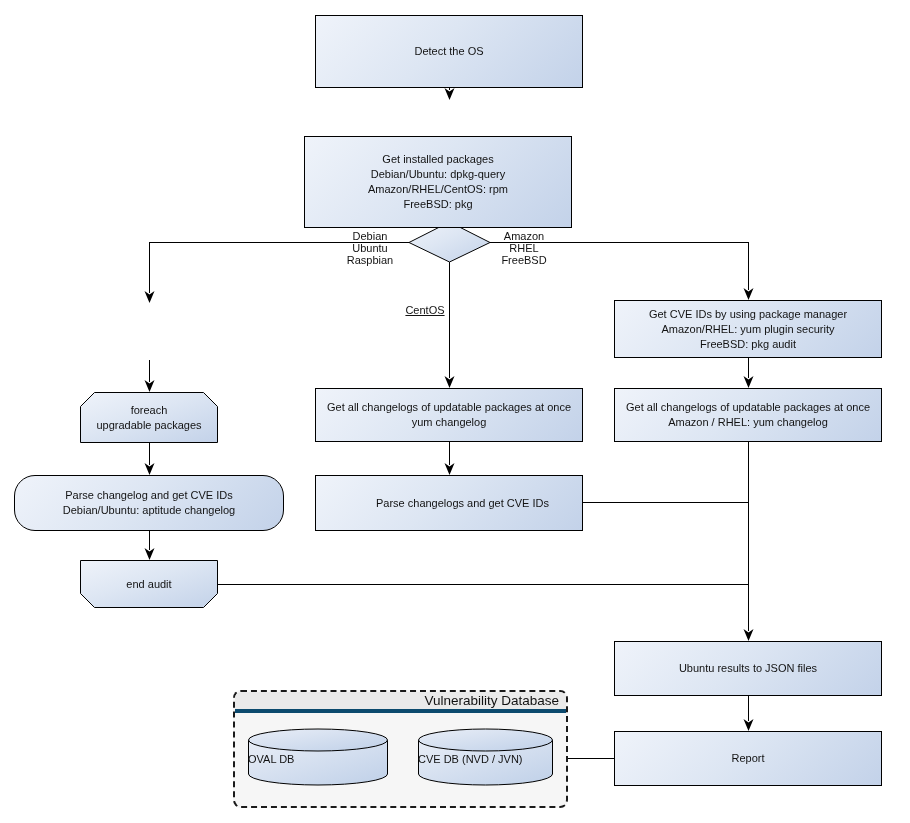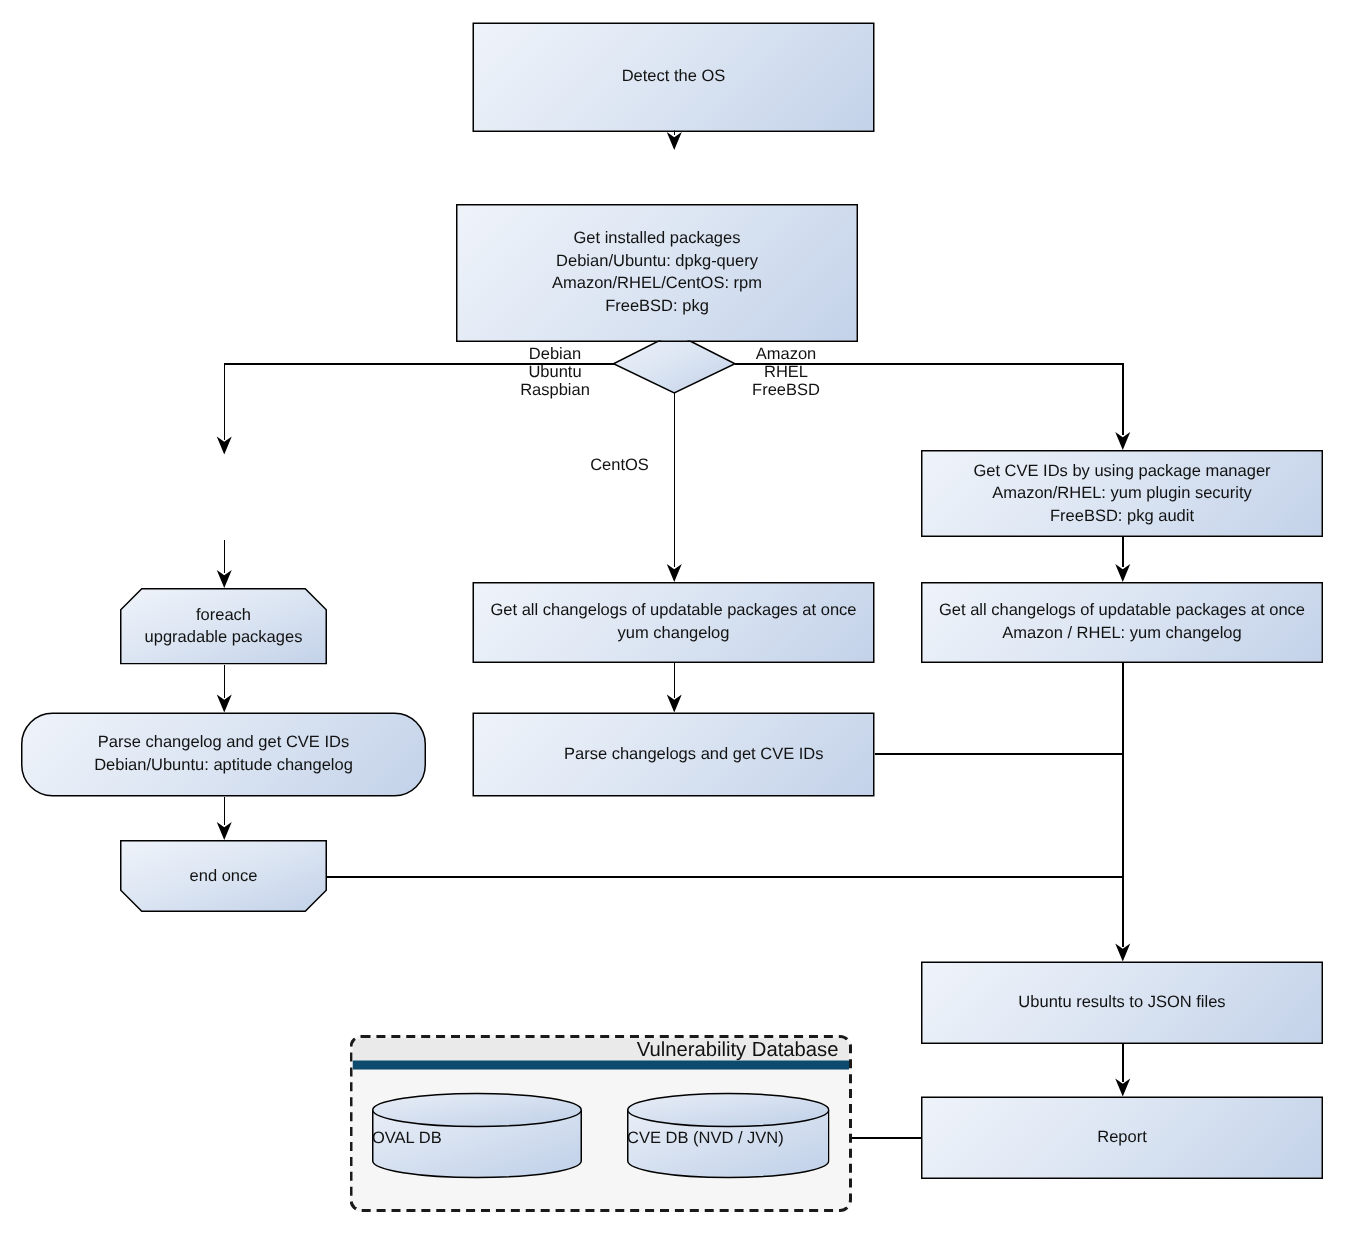--- a/index.html
+++ b/index.html
@@ -53,21 +53,21 @@
     left: 233px; top: 690px;
     width: 335px; height: 118px;
     border: 2px dashed #1a1a1a;
     border-radius: 8px;
     background: #f6f6f6;
     overflow: hidden;
   }
   .db-header {
     height: 21px;
     background: #eaeaea;
-    border-bottom: 6px solid #0c4a6e;
+    border-bottom: 4px solid #0c4a6e;
     display: flex;
     align-items: center;
     justify-content: flex-end;
     padding-right: 7px;
     font-size: 13.5px;
     color: #111;
   }
   .cylinder {
     position: absolute;
     text-align: left;
@@ -142,21 +142,21 @@
     </g>
     <polygon points="449.5,222 490,242.5 449.5,262 409,242.5" fill="url(#boxgrad)" stroke="#000" stroke-width="1"></polygon>
   </svg>
 
   <div class="edge-label" style="left:330px; top:195px; width:80px;">Debian
 Ubuntu
 Raspbian</div>
   <div class="edge-label" style="left:484px; top:195px; width:80px;">Amazon
 RHEL
 FreeBSD</div>
-  <div class="edge-label" style="left:378px; top:269px; width:70px;">CentOS</div>
+  <div class="edge-label" style="left:390px; top:269px; width:70px;text-decoration:underline;">CentOS</div>
 
   <div class="node rect" style="left:315px; top:15px; width:268px; height:73px;">
     <div class="node-label">Detect the OS</div>
   </div>
   <div class="node rect" style="left:304px; top:100px; width:268px; height:92px;margin-top:36px;">
     <div class="node-label">Get installed packages
 Debian/Ubuntu: dpkg-query
 Amazon/RHEL/CentOS: rpm
 FreeBSD: pkg</div>
   </div>
@@ -169,21 +169,21 @@
 upgradable  packages</div>
   </div>
   <div class="node rect" style="left:14px; top:475px; width:270px; height:56px;border-radius:21px;">
     <div class="node-label">Parse changelog and get  CVE IDs
 Debian/Ubuntu: aptitude changelog</div>
   </div>
   <div class="node poly" style="left:80px; top:560px; width:138px; height:48px;">
     <svg width="138" height="48">
       <polygon points="0.5,0.5 137.5,0.5 137.5,33.5 123.5,47.5 14.5,47.5 0.5,33.5" fill="url(#boxgrad)" stroke="#000" stroke-width="1"></polygon>
     </svg>
-    <div class="node-label">end once</div>
+    <div class="node-label">end audit</div>
   </div>
 
   <div class="node rect" style="left:315px; top:388px; width:268px; height:54px;">
     <div class="node-label">Get all changelogs of updatable packages at once
 yum changelog</div>
   </div>
   <div class="node rect" style="left:315px; top:475px; width:268px; height:56px;padding-left:27px;">
     <div class="node-label">Parse changelogs and get CVE IDs</div>
   </div>
 

